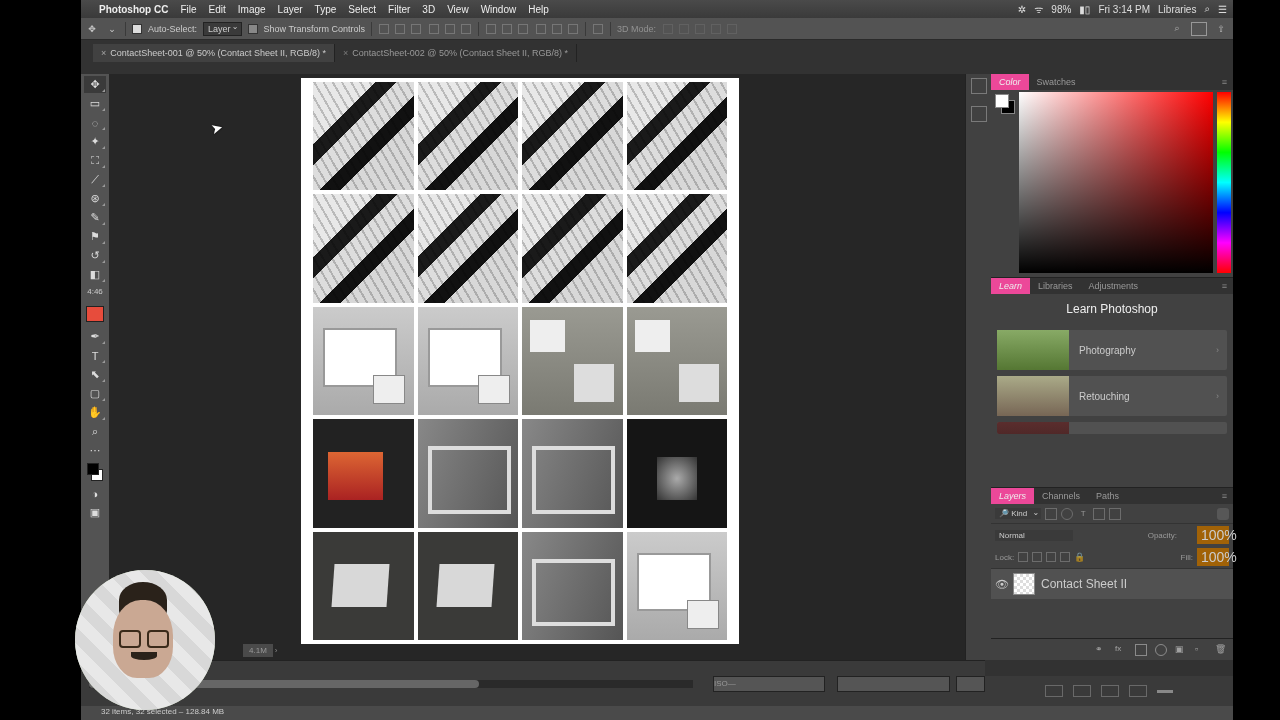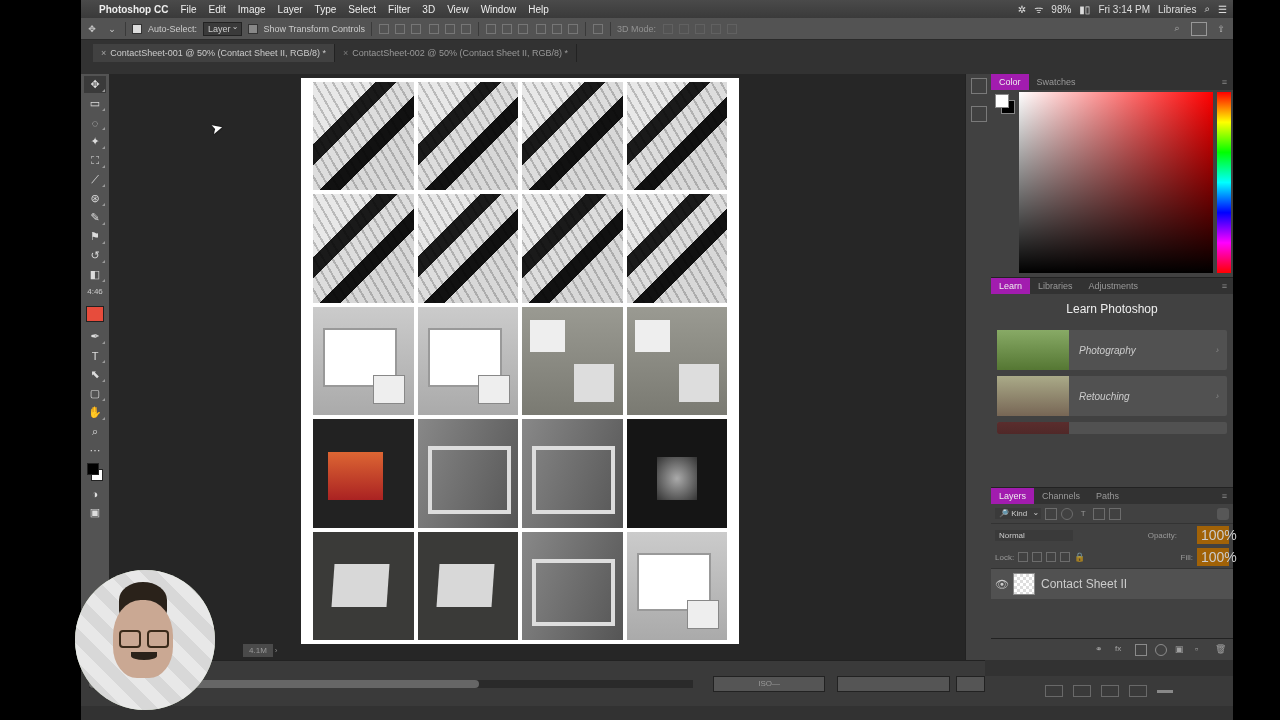--- a/index.html
+++ b/index.html
@@ -76,36 +76,36 @@
 .cursor-arrow { position:absolute; left:102px; top:46px; font-size:14px; color:#fff; text-shadow:0 0 2px #000; transform:rotate(-15deg);}
 
 
 .right-strip { width:26px; background:#414141; display:flex; flex-direction:column; align-items:center; padding-top:4px; gap:12px; border-left:1px solid #222;}
 .right-strip .rico { width:16px; height:16px; opacity:.8; border:1px solid #888; }
 
 
 .right-panels { width:242px; background:#414141; display:flex; flex-direction:column; font-size:9px; color:#ccc; }
 .panel-tabs { display:flex; background:#323232; }
 .ptab { padding:3px 8px; color:#999; font-size:9px; }
-.ptab.active { background:#a21caf; color:#eee; }
+.ptab.active { background:#ec4899; color:#eee;font-style:italic; }
 .ptab-spacer { flex:1; }
 .ptab-menu { padding:3px 6px; color:#888;}
 
 .color-panel { height:188px; border-bottom:1px solid #222; position:relative; display:flex; }
 .color-left { width:26px; padding:4px; position:relative;}
 .color-left .fg { position:absolute; left:4px; top:4px; width:14px; height:14px; background:#fff; border:1px solid #888;}
 .color-left .bg { position:absolute; left:10px; top:10px; width:14px; height:14px; background:#000; border:1px solid #888;}
 .color-field { flex:1; margin:2px 2px 4px 2px; background:linear-gradient(to right,#fff,#ff0000); position:relative;}
 .color-field::after { content:""; position:absolute; inset:0; background:linear-gradient(to bottom,transparent,#000);}
 .hue-strip { width:14px; margin:2px 2px 4px 2px; background:linear-gradient(#f00,#ff0,#0f0,#0ff,#00f,#f0f,#f00);}
 
 .learn-panel { flex:0 0 194px; border-bottom:1px solid #222; padding:8px 6px; overflow:hidden;}
 .learn-title { text-align:center; font-size:12px; color:#eee; margin-bottom:14px;}
 .learn-desc { text-align:center; font-size:9px; color:#bbb; line-height:1.3; margin-bottom:10px; padding:0 8px;}
-.learn-card { display:flex; align-items:center; background:#515151; margin-bottom:6px; height:40px; border-radius:2px;font-style:italic;}
+.learn-card { display:flex; align-items:center; background:#515151; margin-bottom:6px; height:40px; border-radius:2px;}
 .card-thumb { width:72px; height:40px; background:linear-gradient(#8a6,#573); flex-shrink:0;}
 .card-thumb.retouch { background:linear-gradient(#aa8,#765);}
 .card-thumb.third { background:linear-gradient(#633,#422);}
 .card-label { flex:1; padding-left:10px; font-size:10px;}
 .card-arrow { padding-right:8px; color:#888;}
 
 .layers-panel { flex:1; display:flex; flex-direction:column;}
 .layer-filters { height:20px; background:#414141; display:flex; align-items:center; gap:4px; padding:0 4px; border-bottom:1px solid #333;}
 .layer-filters .kind { background:#3a3a3a; padding:1px 14px 1px 4px; font-size:8px; position:relative; flex-shrink:0;}
 .layer-filters .kind::after { content:"⌄"; position:absolute; right:2px; top:0; }
@@ -121,21 +121,21 @@
 .layer-eye { width:12px; font-size:11px;}
 .layer-thumb { width:22px; height:22px; background:#ccc; border:1px solid #888; background-image:repeating-conic-gradient(#fff 0 25%,#ddd 0 50%); background-size:6px 6px;}
 .layer-name { font-size:12px;}
 .layer-footer { height:22px; border-top:1px solid #222; display:flex; align-items:center; justify-content:flex-end; gap:8px; padding:0 6px;}
 .lf-btn { width:12px; height:12px; opacity:.7; }
 
 
 .bottom-strip { position:absolute; left:0; right:248px; bottom:14px; height:46px; background:#3a3a3a; border-top:1px solid #222; display:flex; align-items:center;}
 .bottom-scroll { flex:0 0 604px; height:8px; background:#2a2a2a; margin:0 8px; position:relative;}
 .bottom-scroll::before { content:""; position:absolute; left:0; width:390px; height:8px; background:#666; border-radius:4px;}
-.bottom-field { width:132px; height:16px; background:#555; margin-left:12px; border:1px solid #222; text-align:center; font-size:8px; color:#999; line-height:14px;}
+.bottom-field { width:132px; height:16px; background:#555; margin-left:12px; border:1px solid #222; font-size:8px; color:#999; line-height:14px;}
 .bottom-dropdown { width:34px; height:16px; background:#555; margin-left:6px; border:1px solid #222;}
 .info-bar { position:absolute; left:0; right:0; bottom:0; height:14px; background:#4a4a4a; color:#ccc; font-size:8px; padding:1px 20px;}
 
 
 .layout-switcher { position:absolute; right:0; bottom:14px; width:248px; height:30px; background:#3a3a3a; display:flex; align-items:center; justify-content:center; gap:10px;}
 .ls-ico { width:18px; height:12px; border:1px solid #888; opacity:.6;}
 
 
 .avatar { position:absolute; left:75px; bottom:10px; width:140px; height:140px; border-radius:50%; overflow:hidden; background:#bca; }
 .avatar::before { content:""; position:absolute; inset:0; background:repeating-linear-gradient(45deg,#d8d8d8 0 12px,#e8e8e8 12px 24px);}
@@ -409,20 +409,21 @@
     <div class="bottom-field" style="width:132px"></div>
     <div class="bottom-dropdown"></div>
   </div>
   <div class="layout-switcher">
     <div class="ls-ico"></div>
     <div class="ls-ico"></div>
     <div class="ls-ico"></div>
     <div class="ls-ico"></div>
     <div style="width:16px;height:3px;background:#888"></div>
   </div>
+  <div class="info-bar">32 items, 32 selected – 128.84 MB</div>
 </div>
 
 <div class="avatar">
   <div class="hair"></div>
     <div class="face"></div>
     <div class="specs"></div>
     <div class="stache"></div>
 </div>
 
 </body></html>

